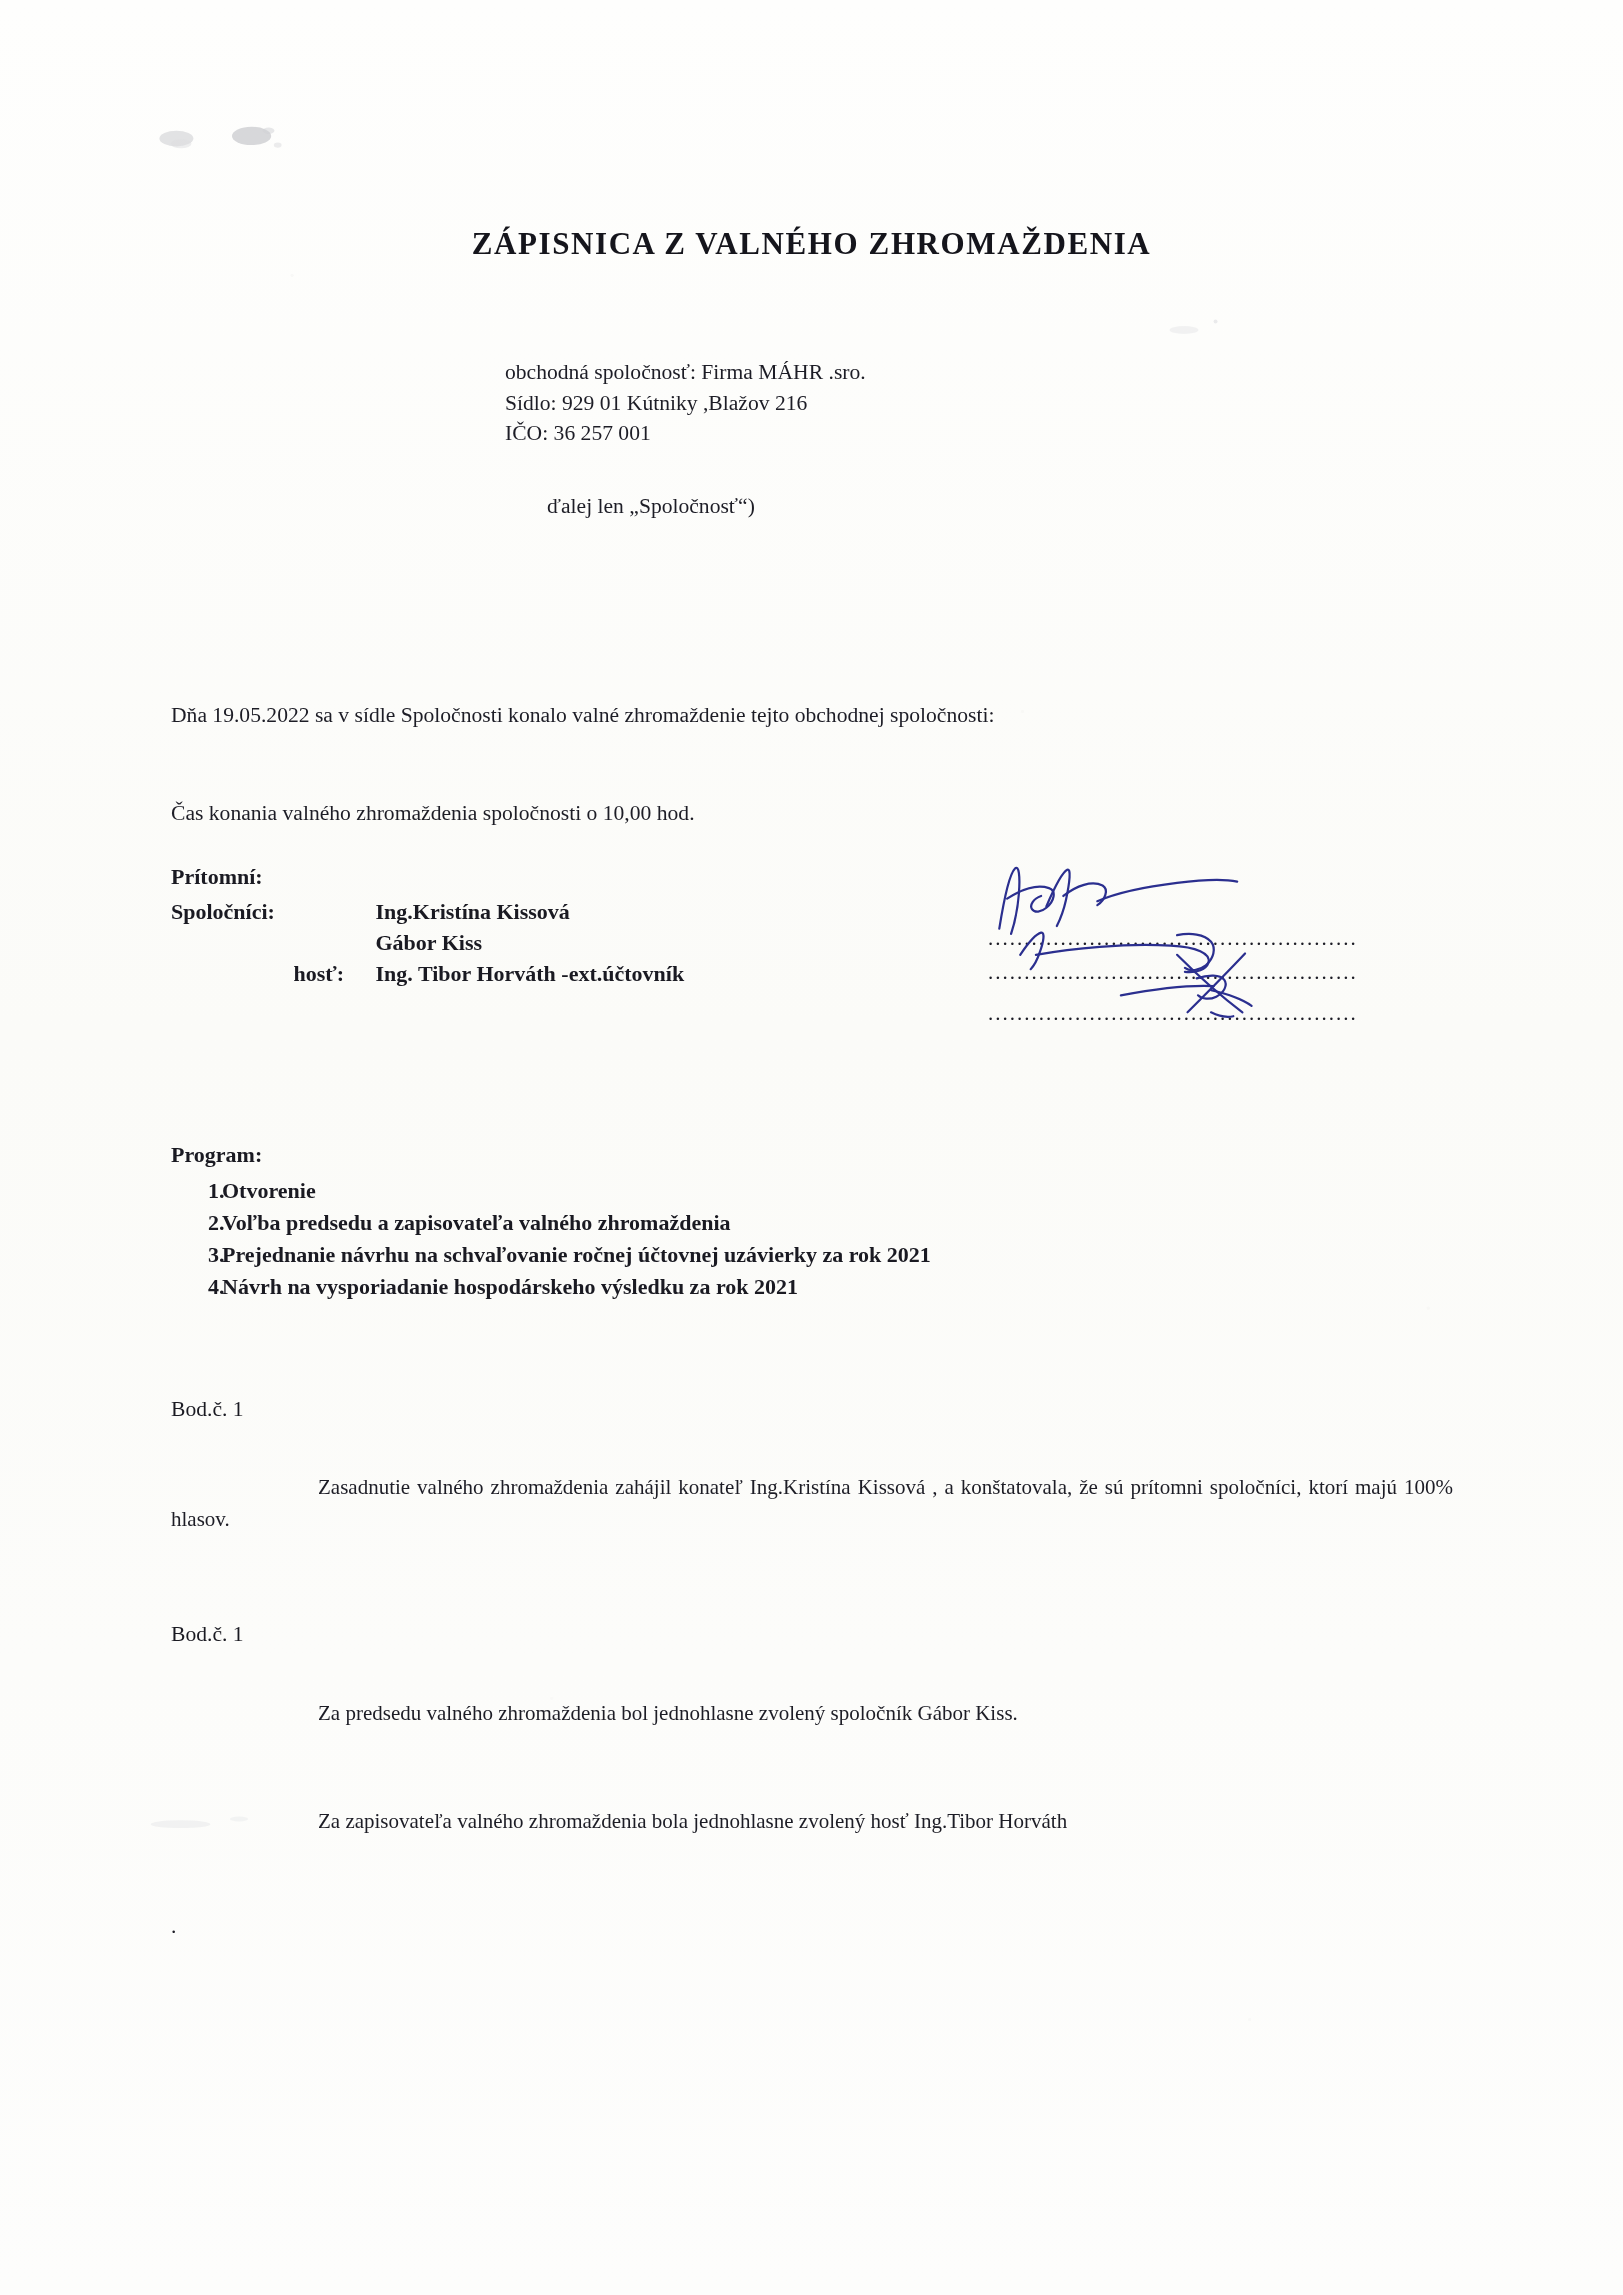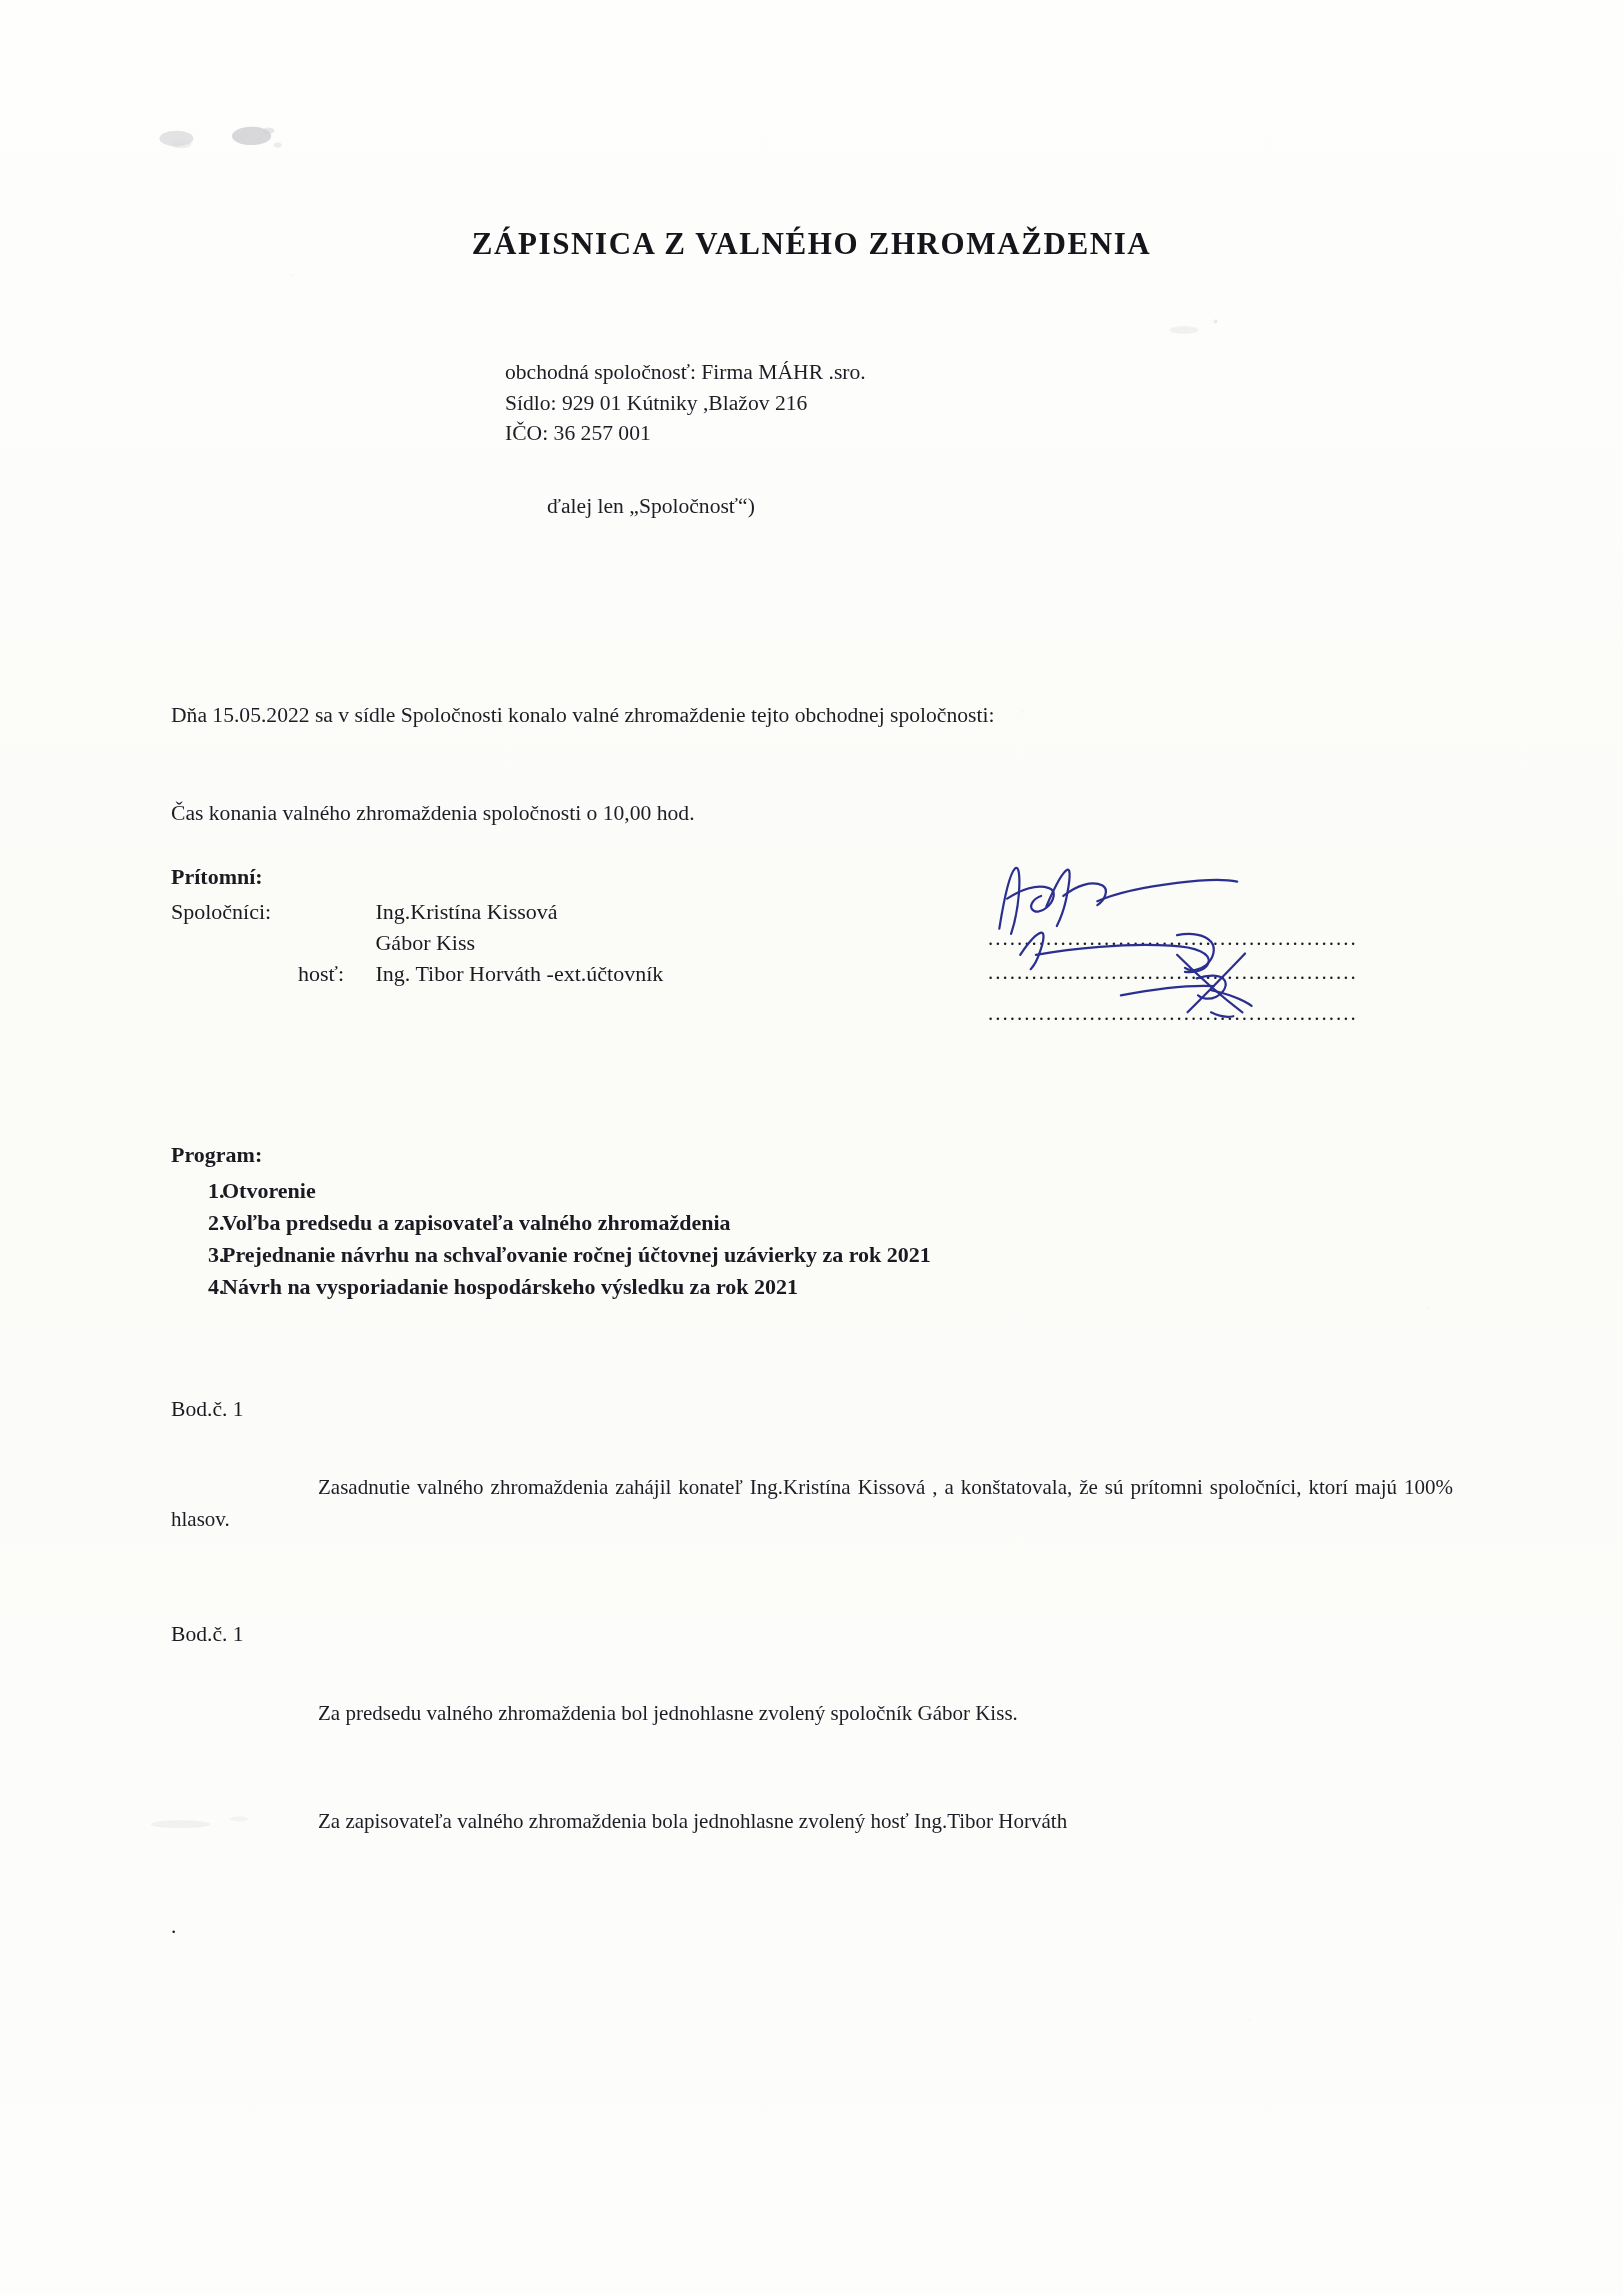--- a/index.html
+++ b/index.html
@@ -98,21 +98,21 @@
     position: absolute;
     top: 899px;
     left: 171px;
     font-size: 22px;
     font-weight: bold;
     border-collapse: collapse;
   }
   .attend-table td {
     padding: 0 0 5.2px 0;
     vertical-align: top;
-    font-weight: normal;
+    font-weight: bold;
   }
   .attend-table td.role {
     width: 196px;
     white-space: nowrap;
   }
   .attend-table td.role.indent {
     text-align: right;
     padding-right: 23.6px;
     width: 173px;
   }
@@ -221,21 +221,21 @@
     <div class="company-block">
       <div>obchodná spoločnosť: Firma MÁHR .sro.</div>
       <div>Sídlo: 929 01 Kútniky ,Blažov 216</div>
       <div>IČO: 36 257 001</div>
     </div>
 
     <div class="alias-line">
       <span>ďalej len „</span><b>Spoločnosť</b><span>“)</span>
     </div>
 
-    <div class="para-date">Dňa 15.05.2022 sa v sídle Spoločnosti konalo valné zhromaždenie tejto obchodnej spoločnosti:</div>
+    <div class="para-date">Dňa 19.05.2022 sa v sídle Spoločnosti konalo valné zhromaždenie tejto obchodnej spoločnosti:</div>
     <div class="para-time">Čas konania valného zhromaždenia spoločnosti o 10,00 hod.</div>
 
     <div class="attend-head">Prítomní:</div>
 
     <table class="attend-table">
       <tbody>
         <tr>
           <td class="role">Spoločníci:</td>
           <td class="person">Ing.Kristína Kissová</td>
         </tr>

